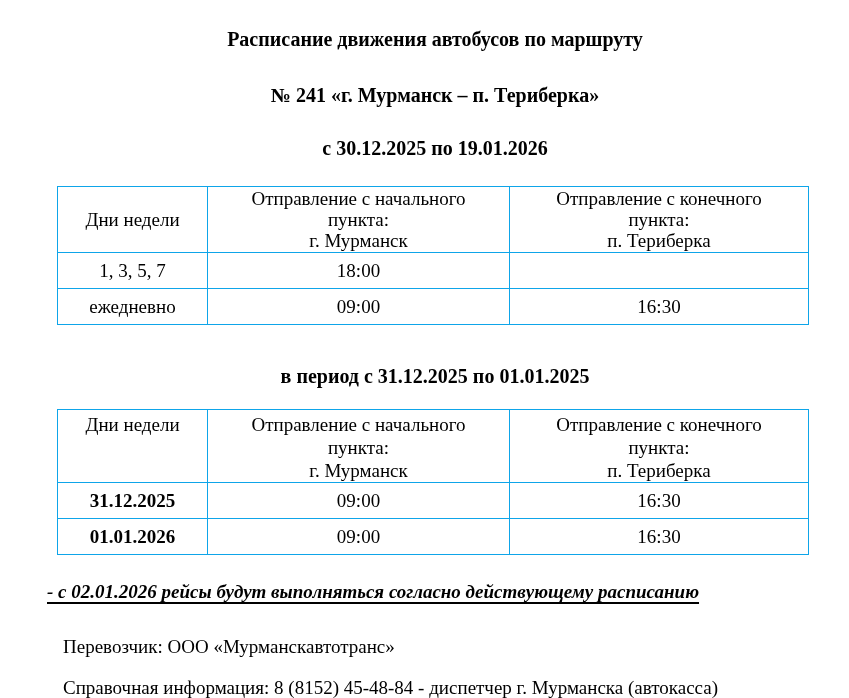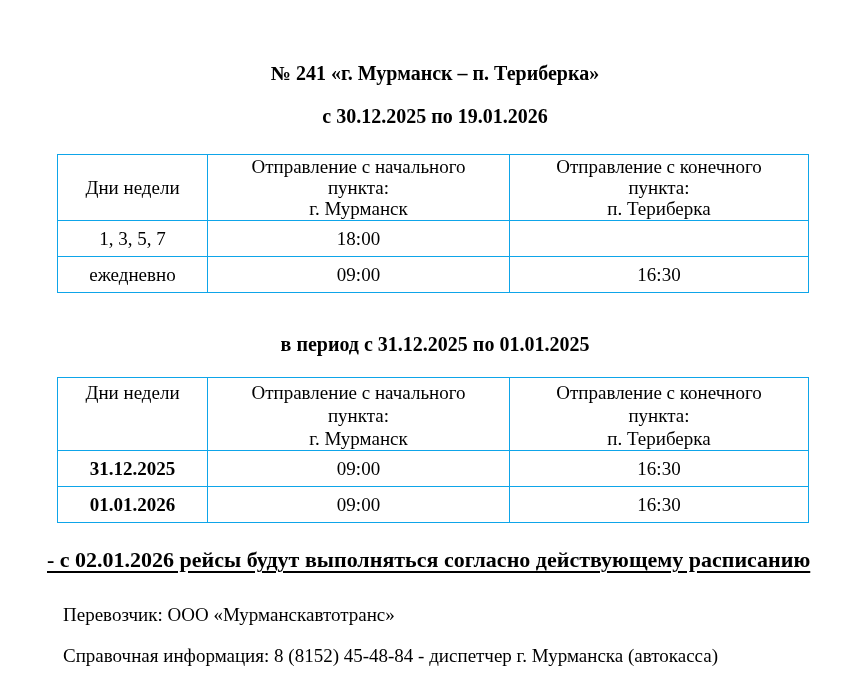--- a/index.html
+++ b/index.html
@@ -19,21 +19,21 @@
     box-sizing: border-box;
   }
   .title {
     margin: 0;
     text-align: center;
     font-weight: bold;
     font-size: 20px;
     line-height: 22px;
   }
   .title.t2 { margin-top: 34px; }
-  .title.t3 { margin-top: 21px; }
+  .title.t3 { margin-top: 31px; }
   .section-heading {
     margin: 40px 0 0 0;
     text-align: center;
     font-weight: bold;
     font-size: 20px;
     line-height: 22px;
   }
   table.schedule {
     border-collapse: collapse;
     table-layout: fixed;
@@ -68,38 +68,40 @@
   tr.body-row td {
     height: 35px;
     vertical-align: middle;
     line-height: 21px;
   }
   table.second tr.body-row td.cell-days { font-weight: bold; }
 
   .notice {
     margin: 26px 0 0 0;
     font-weight: bold;
-    font-size: 22px;
+    font-size: 19px;
     line-height: 22px;
     text-decoration: underline;
     text-decoration-thickness: 2px;
     text-underline-offset: 4px;
+    font-style: italic;
   }
   .footer {
     margin-top: 31px;
     font-size: 19px;
     line-height: 25px;
   }
   .footer p { margin: 16px; }
 </style>
 </head>
 <body>
 
 <div class="doc">
 
+  <p class="title t1">Расписание движения автобусов по маршруту</p>
   <p class="title t2">№ 241 «г. Мурманск – п. Териберка»</p>
   <p class="title t3">с 30.12.2025 по 19.01.2026</p>
 
   <table class="schedule first">
     <colgroup>
         <col class="c-days">
         <col class="c-start">
         <col class="c-end">
       </colgroup>
     <tbody>

